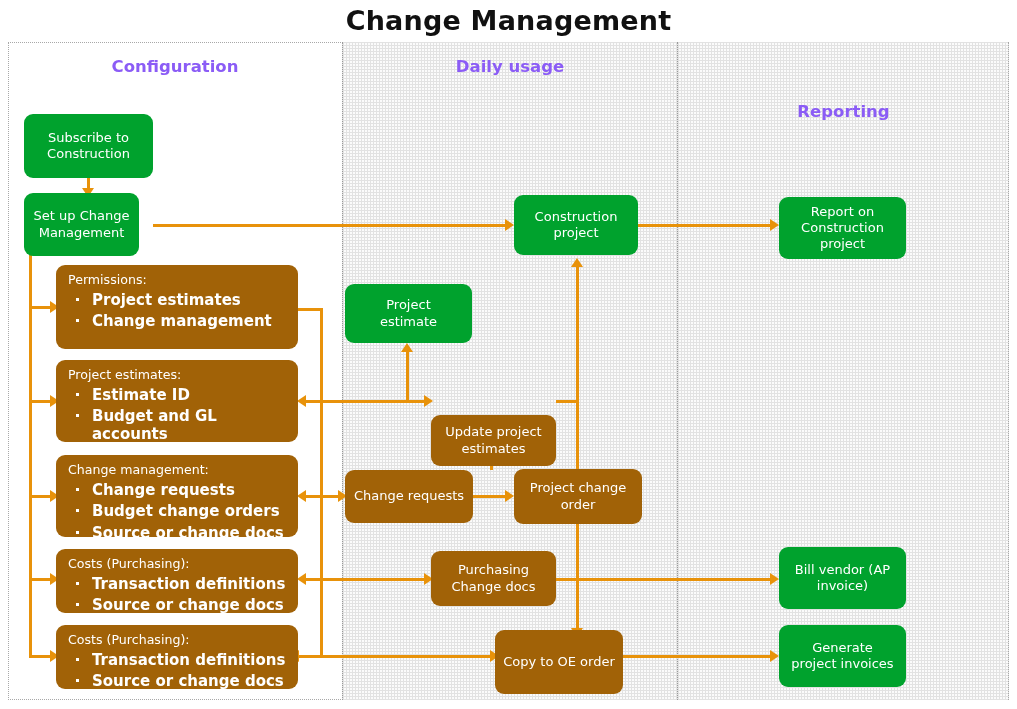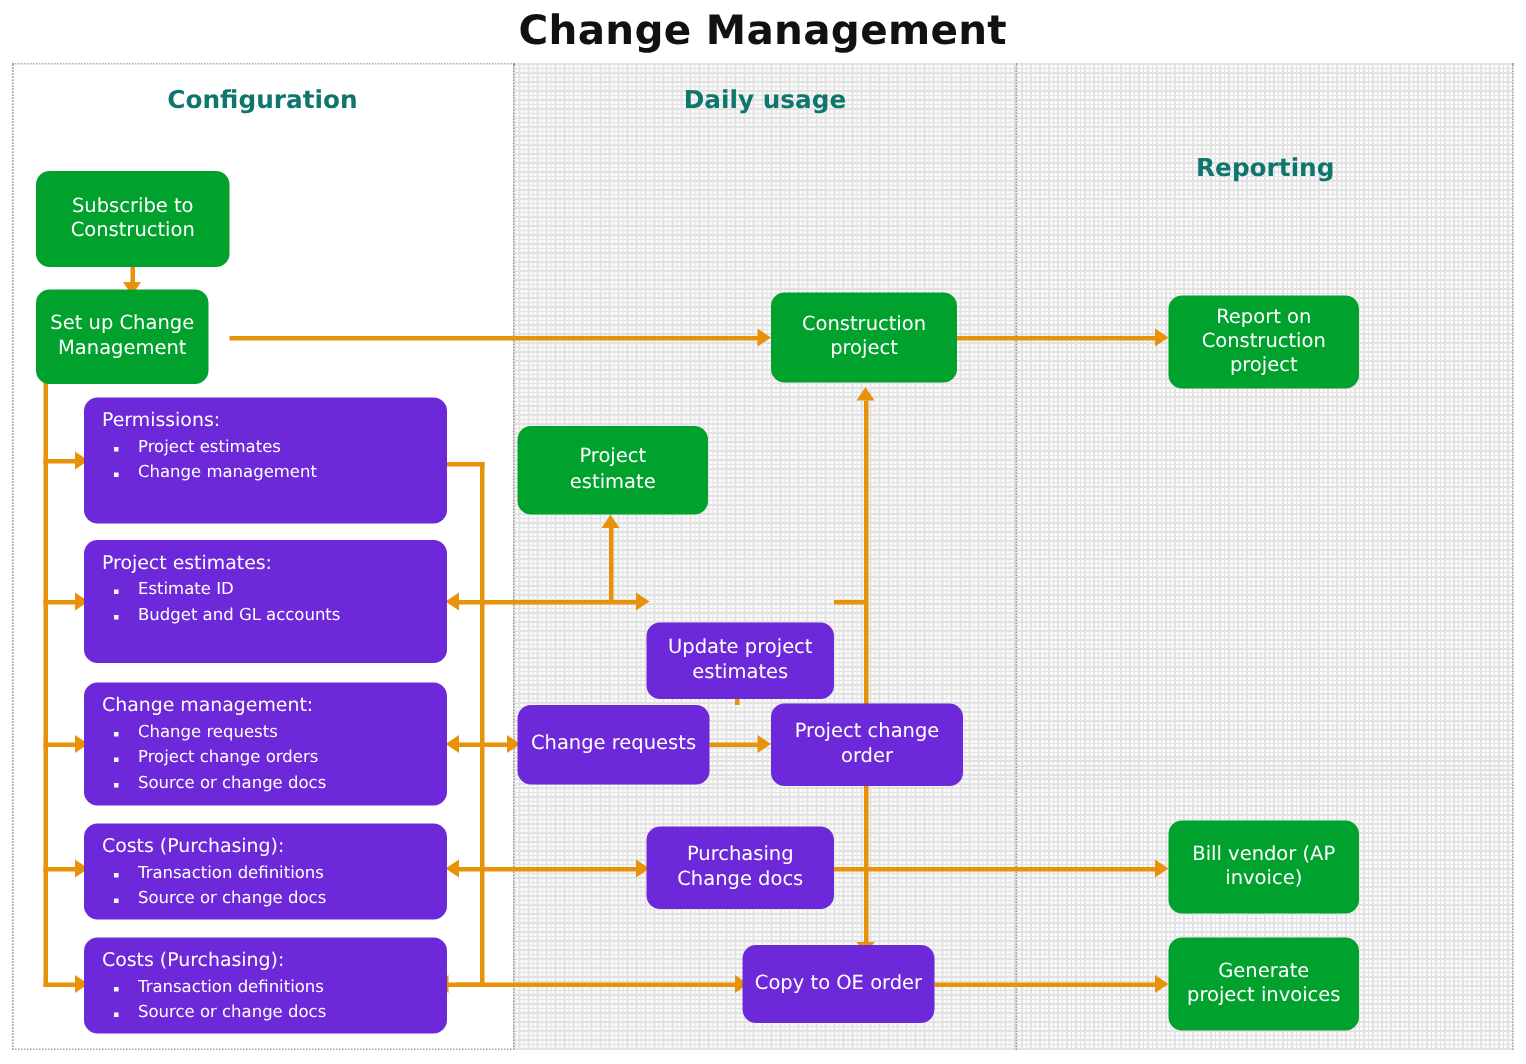--- a/index.html
+++ b/index.html
@@ -32,43 +32,43 @@
       repeating-linear-gradient(90deg,#e2e2e2 0 1px,transparent 1px 3px);
     background-color:#fbfbfb;
   }
   .lane-config{left:8px;width:334px;border-left:1px dotted #a8a8a8;}
   .lane-daily{left:342px;width:336px;border-left:1px dotted #9a9a9a;border-right:1px dotted #9a9a9a;}
   .lane-report{left:678px;width:331px;border-right:1px dotted #a8a8a8;}
 
   .lane-label{
     position:absolute;top:54px;height:24px;
     display:flex;align-items:center;justify-content:center;
-    font-size:16.5px;font-weight:bold;color:#0f766e;z-index:6;
+    font-size:16.5px;font-weight:bold;color:#8b5cf6;z-index:6;
   }
 
   
   .node{
     position:absolute;box-sizing:border-box;border-radius:9px;
     color:#ffffff;z-index:5;
   }
   .node.green{background:#00A22D;}
-  .node.blue{background:#6d28d9;}
+  .node.blue{background:#a16207;}
 
   .node.center{
     display:flex;align-items:center;justify-content:center;
     text-align:center;font-size:13px;line-height:1.24;padding:4px 8px;
   }
   .node.listbox{
     padding:9px 10px 8px 12px;font-size:12.6px;line-height:1.0;
   }
   .node .lb-head{display:block;font-size:12.6px;margin-bottom:5px;}
   .node .lb-list{margin:0;padding:0;list-style:none;}
   .node .lb-list li{
     position:relative;padding-left:24px;margin:0 0 4px 0;
-    font-size:11px;font-weight:normal;line-height:1.18;
+    font-size:15px;font-weight:bold;line-height:1.18;
   }
   .node .lb-list li:last-child{margin-bottom:0;}
   .node .lb-list li::before{
     content:"";position:absolute;left:8px;top:6px;
     width:3px;height:3px;background:#ffffff;border-radius:0;
   }
 
   
   .conn{position:absolute;background:#E8920A;z-index:3;}
   .h{height:3px;}
@@ -180,21 +180,21 @@
     <ul class="lb-list">
       <li>Estimate ID</li>
       <li>Budget and GL accounts</li>
     </ul>
   </div>
 
   <div class="node blue listbox" style="left:56px;top:455px;width:242px;height:82px;">
     <span class="lb-head">Change management:</span>
     <ul class="lb-list">
       <li>Change requests</li>
-      <li>Project change orders</li>
+      <li>Budget change orders</li>
       <li>Source or change docs</li>
     </ul>
   </div>
 
   <div class="node blue listbox" style="left:56px;top:549px;width:242px;height:64px;">
     <span class="lb-head">Costs  (Purchasing):</span>
     <ul class="lb-list">
       <li>Transaction definitions</li>
       <li>Source or change docs</li>
     </ul>
@@ -213,21 +213,21 @@
   <div class="node green center" style="left:345px;top:284px;width:127px;height:59px;">Project<br>estimate</div>
 
   <div class="node blue center" style="left:431px;top:375px;width:125px;height:51px;margin-top:40px;">Update project<br>estimates</div>
 
   <div class="node blue center" style="left:345px;top:470px;width:128px;height:53px;">Change requests</div>
 
   <div class="node blue center" style="left:514px;top:469px;width:128px;height:55px;">Project change<br>order</div>
 
   <div class="node blue center" style="left:431px;top:551px;width:125px;height:55px;">Purchasing<br>Change docs</div>
 
-  <div class="node blue center" style="left:495px;top:630px;width:128px;height:52px;">Copy to OE order</div>
+  <div class="node blue center" style="left:495px;top:630px;width:128px;height:64px;">Copy to OE order</div>
 
   <div class="node green center" style="left:779px;top:197px;width:127px;height:62px;">Report on<br>Construction<br>project</div>
 
   <div class="node green center" style="left:779px;top:625px;width:127px;height:62px;">Generate<br>project invoices</div>
 
   <div class="node green center" style="left:779px;top:547px;width:127px;height:62px;">Bill vendor (AP<br>invoice)</div>
 
 </div>
 
 </body></html>

